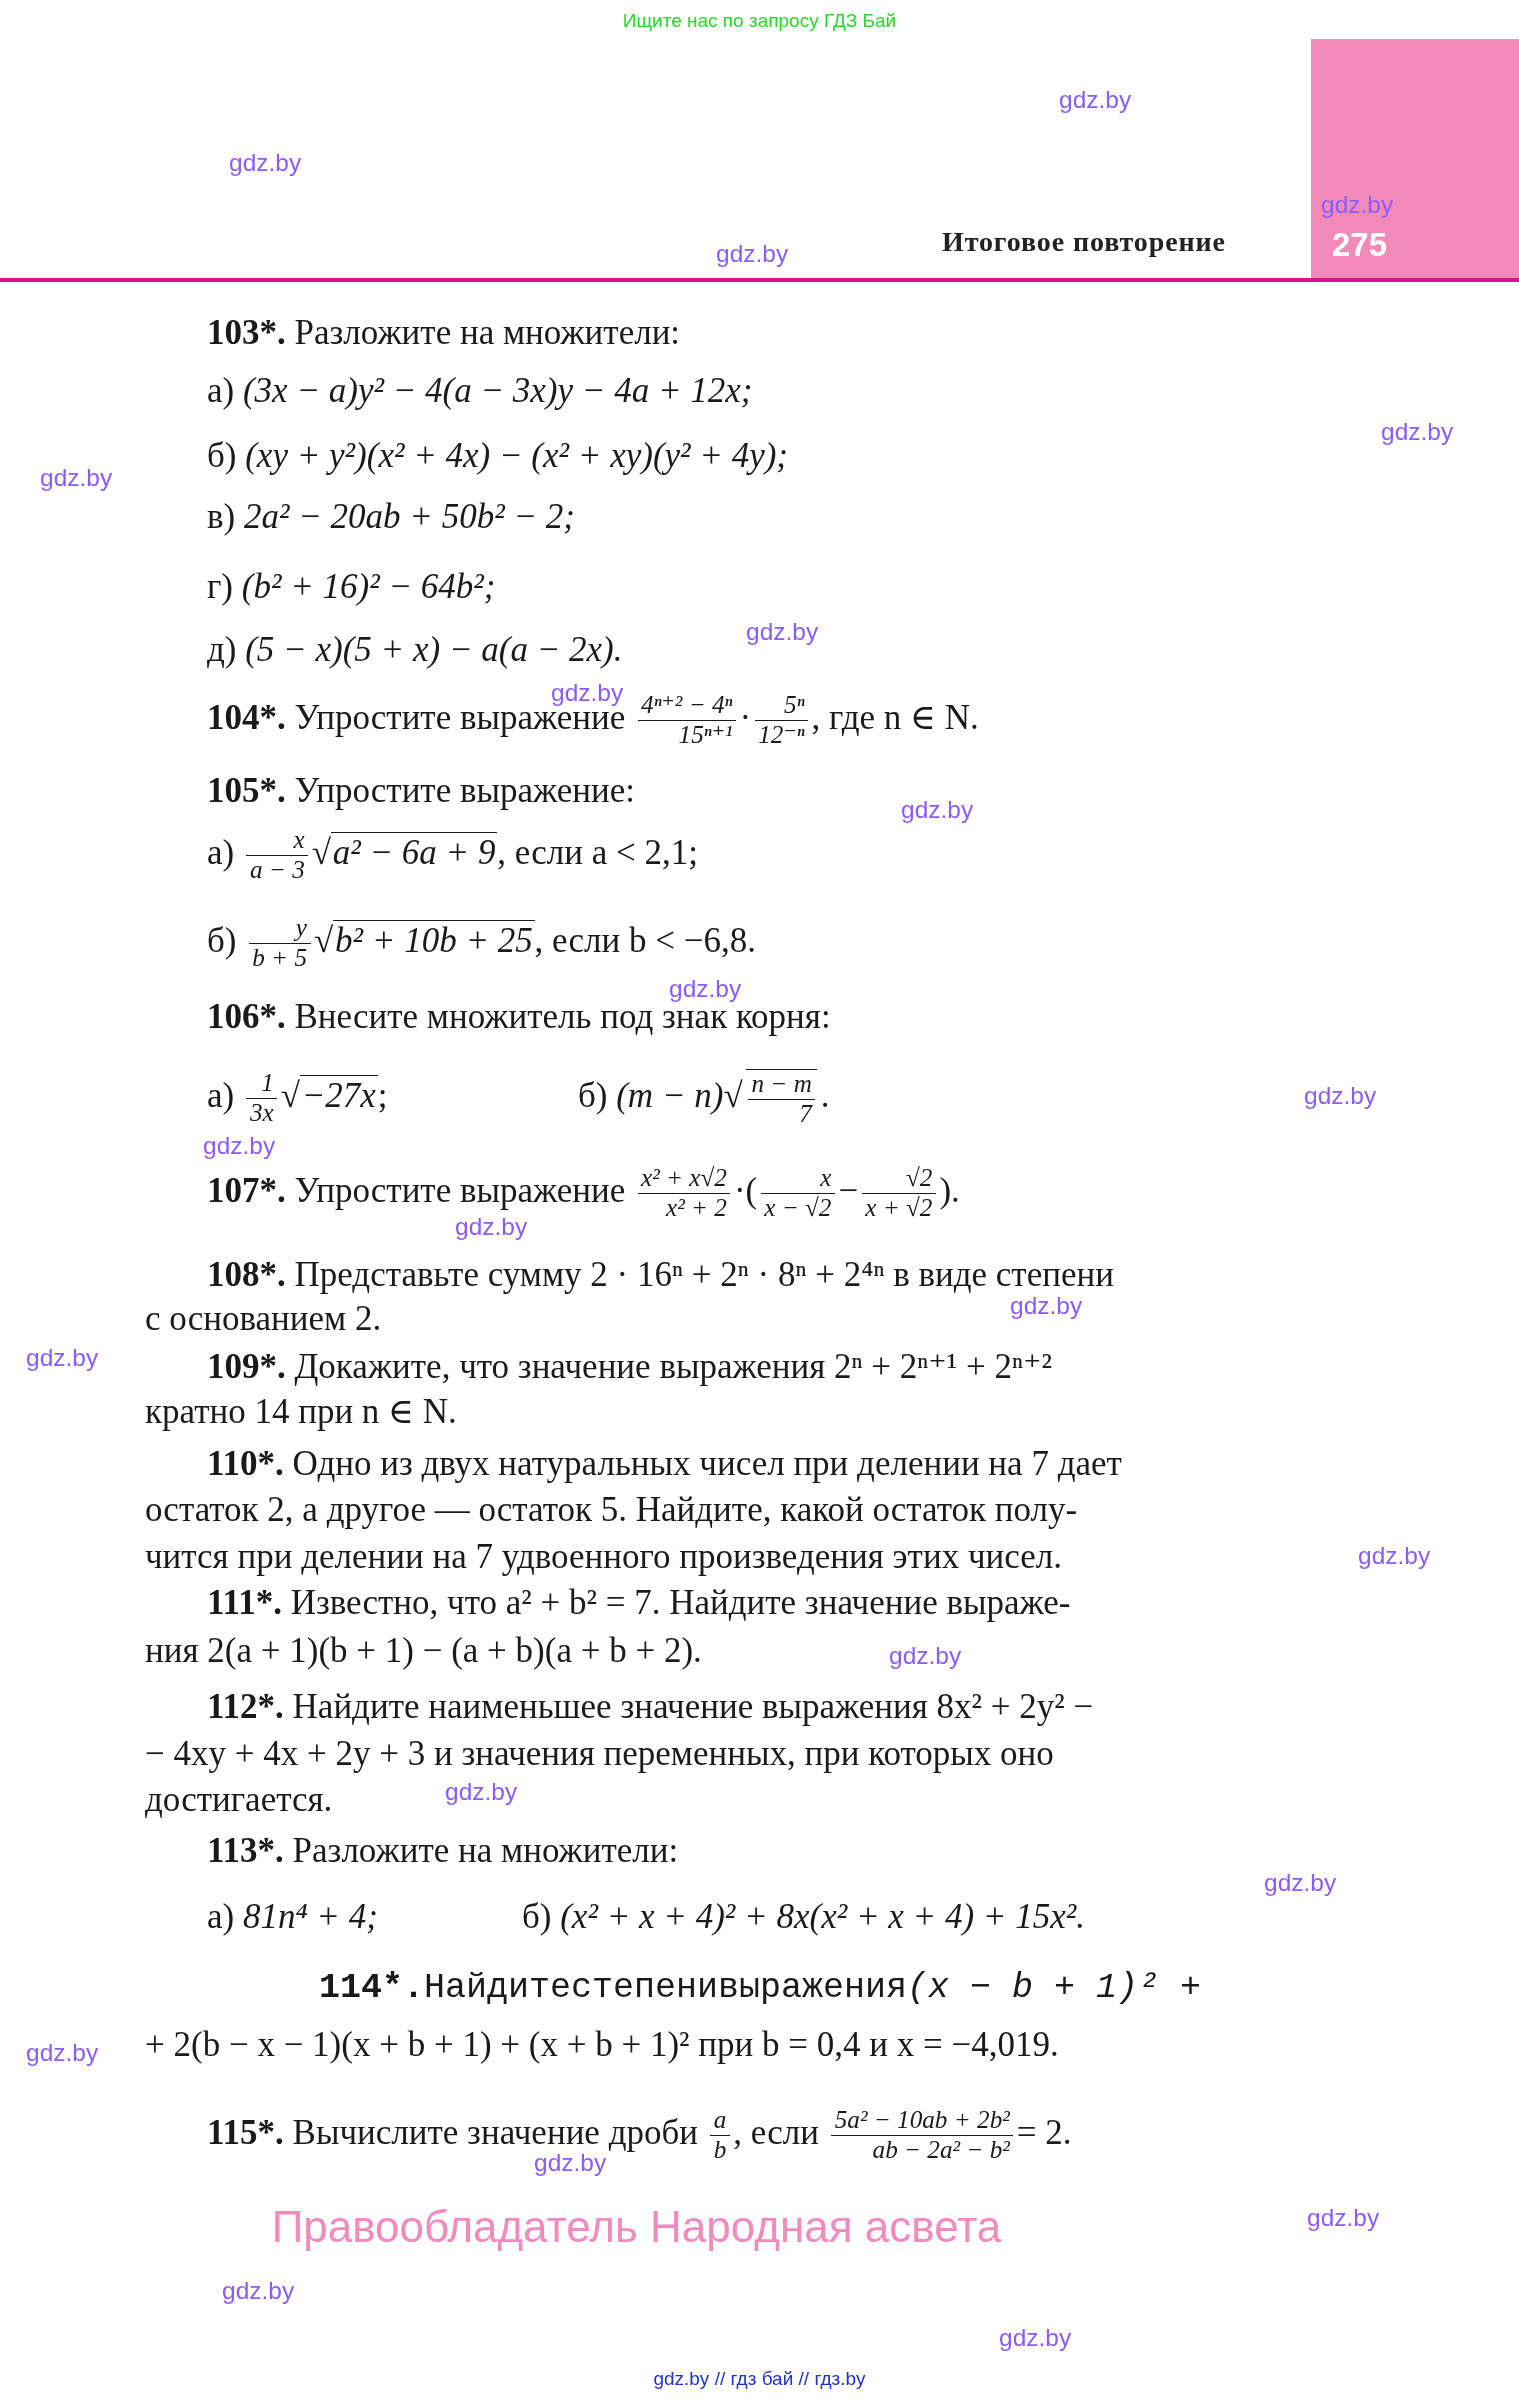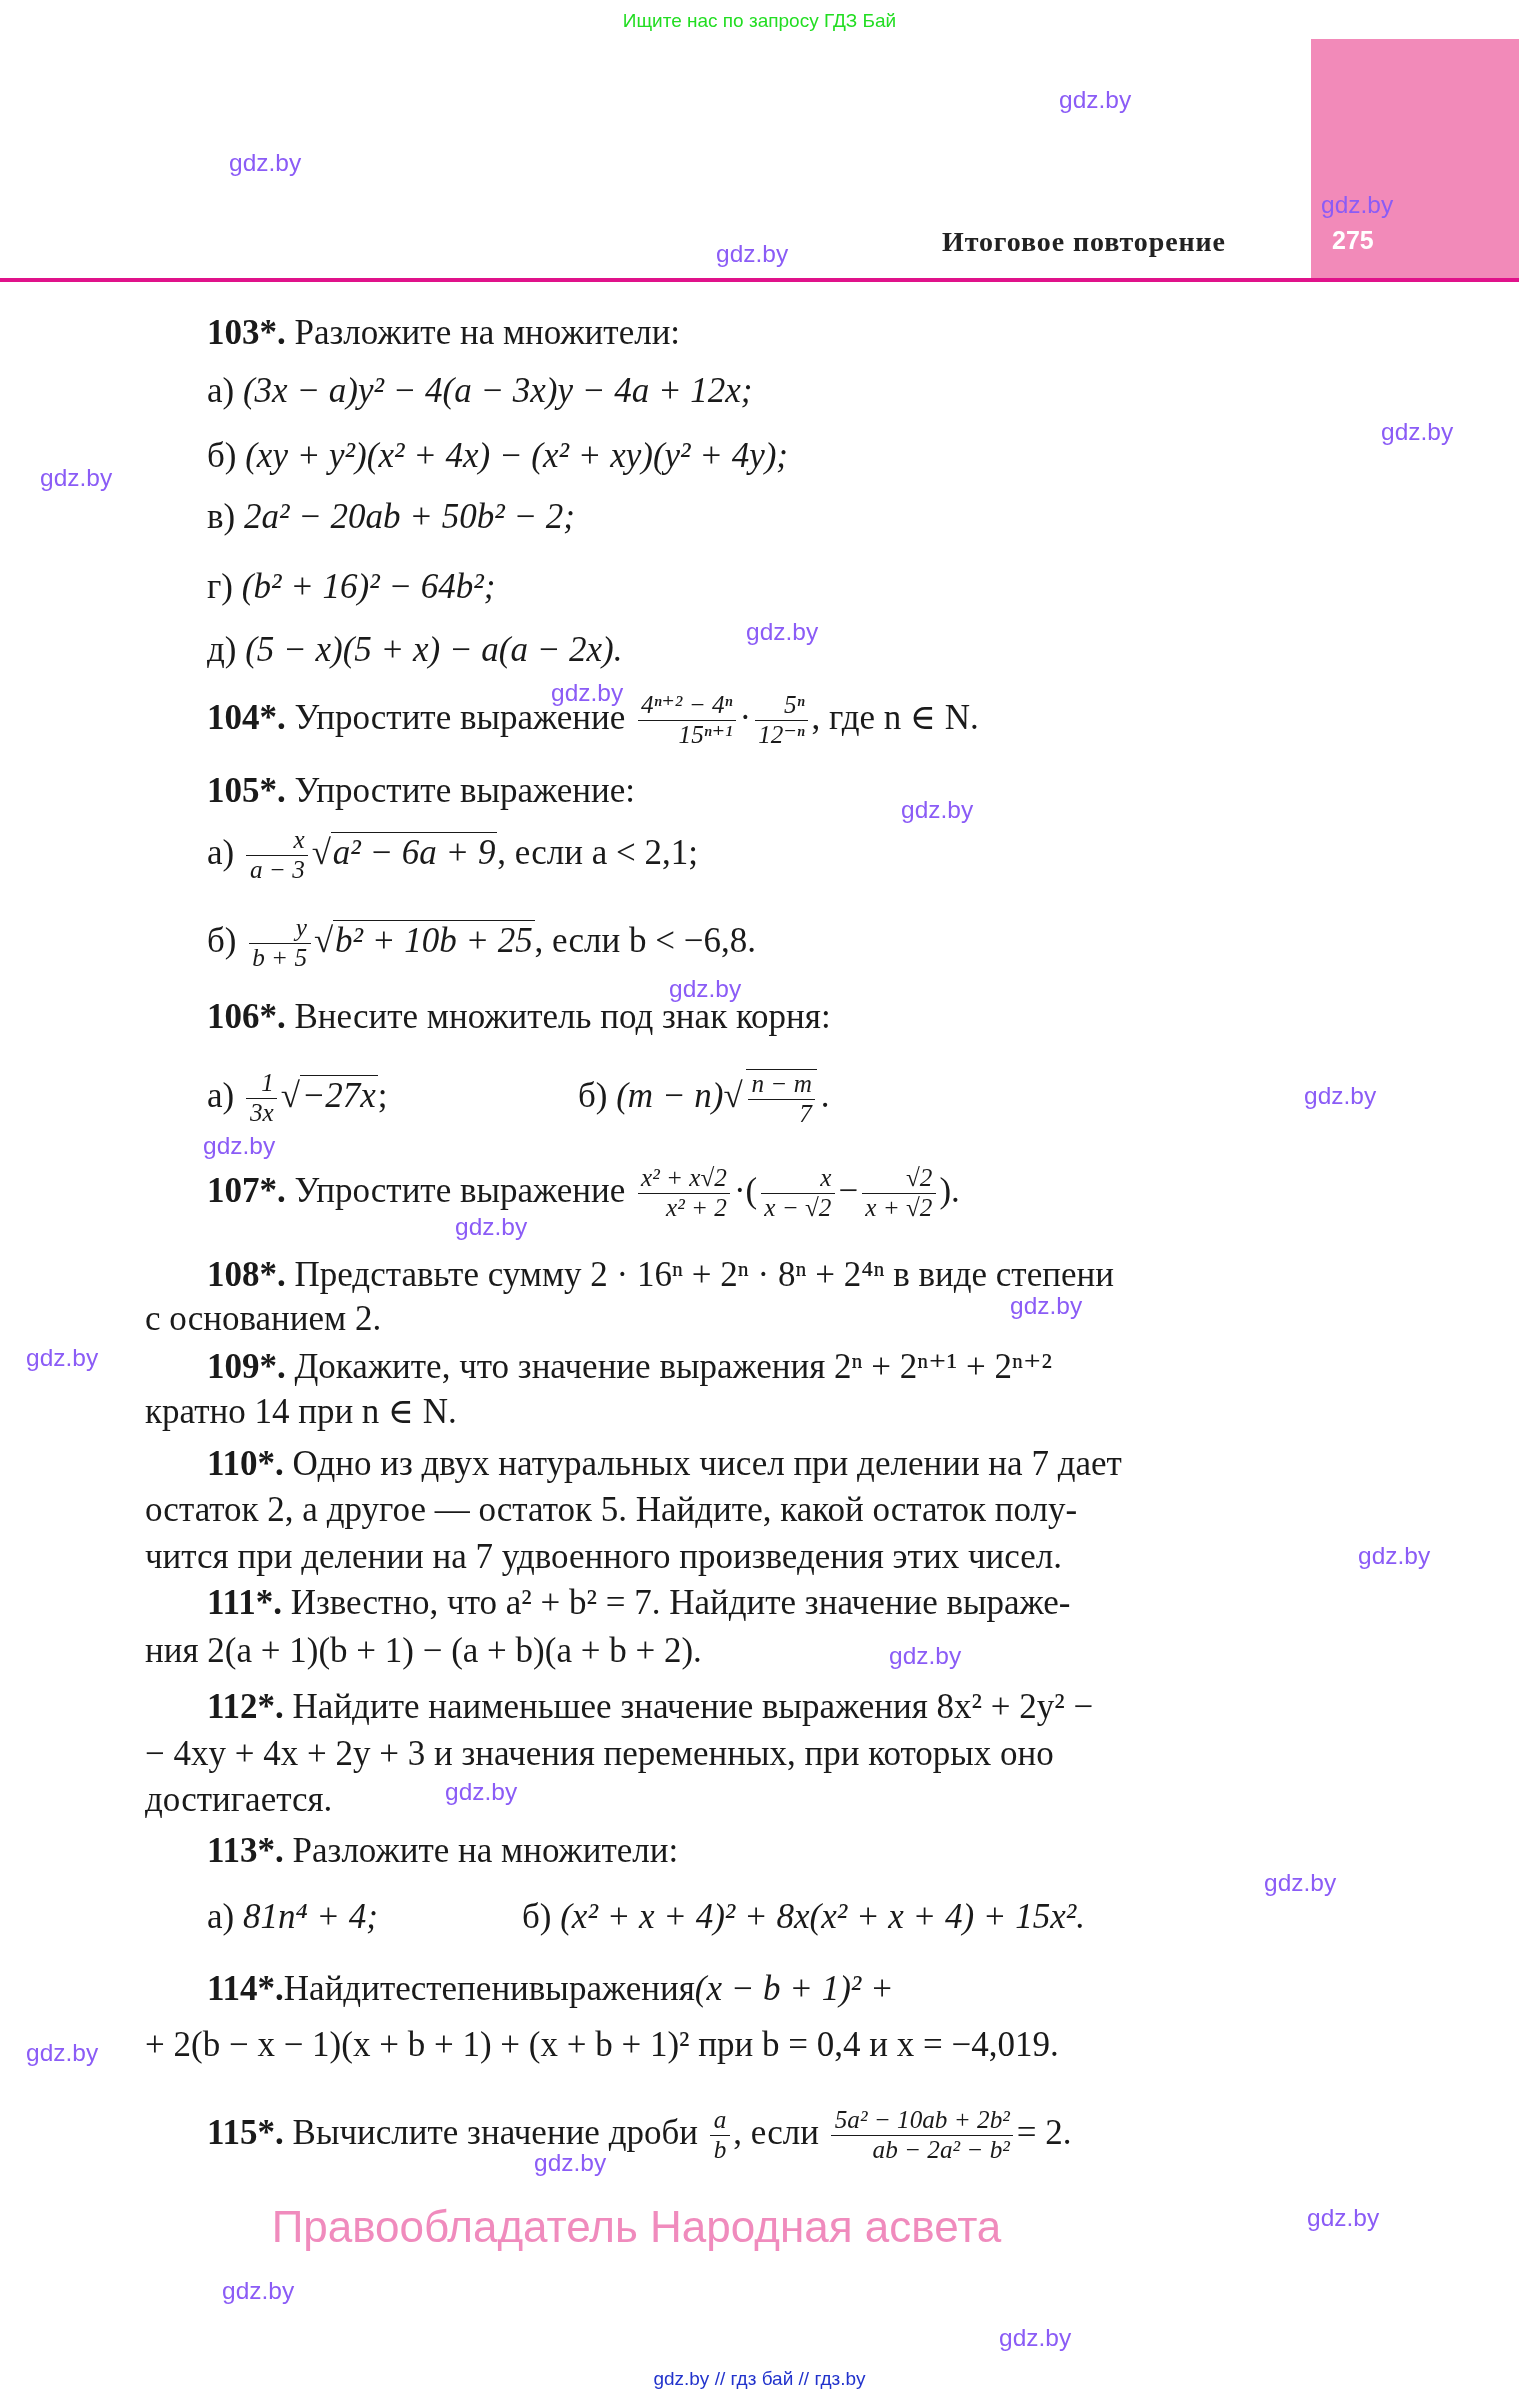--- a/index.html
+++ b/index.html
@@ -4,21 +4,21 @@
 <style>
   html, body { margin: 0; padding: 0; }
   body {
     width: 1519px; height: 2401px; position: relative; overflow: hidden;
     background: #ffffff; color: #1a1a1a;
     font-family: "Liberation Serif", "DejaVu Serif", serif;
   }
   .abs { position: absolute; white-space: nowrap; }
   .top-banner { left: 0; width: 1519px; top: 10px; text-align: center; font-family: "Liberation Sans", sans-serif; font-size: 19px; color: #22dd22; }
   .pink-block { left: 1311px; top: 39px; width: 208px; height: 242px; background: #f28ab9; }
-  .page-num { left: 1332px; top: 226px; font-family: "Liberation Sans", sans-serif; font-weight: bold; font-size: 25px; color: #ffffff; }
+  .page-num { left: 1332px; top: 226px; font-family: "Liberation Sans", sans-serif; font-weight: bold; font-size: 33px; color: #ffffff; }
   .rule { left: 0; top: 278px; width: 1519px; height: 4.4px; background: #e0128a; }
   .section-title { left: 942px; top: 226px; font-size: 28px; font-weight: bold; letter-spacing: 0.9px; color: #222; }
   .wm { font-family: "Liberation Sans", sans-serif; font-size: 24.5px; color: #8b5cf6; }
   .line { font-size: 35px; line-height: 1; color: #1a1a1a; }
   .num { font-weight: bold; }
   i { font-style: italic; }
   .frac { display: inline-block; vertical-align: middle; text-align: right; margin: 0 3.5px; }
   .frac > span { display: block; font-size: 0.72em; line-height: 1.15; padding: 0 3.5px; }
   .frac > span.n { border-bottom: 1.8px solid #1a1a1a; }
   .sqrt { border-top: 1.8px solid #1a1a1a; padding: 0 1.8px; }
@@ -160,21 +160,21 @@
 </div>
 <div class="abs line" style="left:207px;top:1899px">
   <span>а)</span>
   <i>81n⁴ + 4;</i>
 </div>
 <div class="abs line" style="left:522px;top:1899px">
   <span>б)</span>
   <i>(x² + x + 4)² + 8x(x² + x + 4) + 15x².</i>
 </div>
 
-<div class="abs line" style="left:207px;top:1971px; width:1106px; display:flex; justify-content:flex-start;">
+<div class="abs line" style="left:207px;top:1971px; width:1106px; display:flex; justify-content:center;font-family:Liberation Mono, monospace;">
   <span class="num">114*.</span>
   <span>Найдите</span>
   <span>степени</span>
   <span>выражения</span>
   <i>(x − b + 1)² +</i>
 </div>
 <div class="abs line" style="left:145px;top:2027px">+ 2(b − x − 1)(x + b + 1) + (x + b + 1)² при b = 0,4 и x = −4,019.</div>
 
 <div class="abs line" style="left:207px;top:2106px">
   <span class="num">115*.</span>

